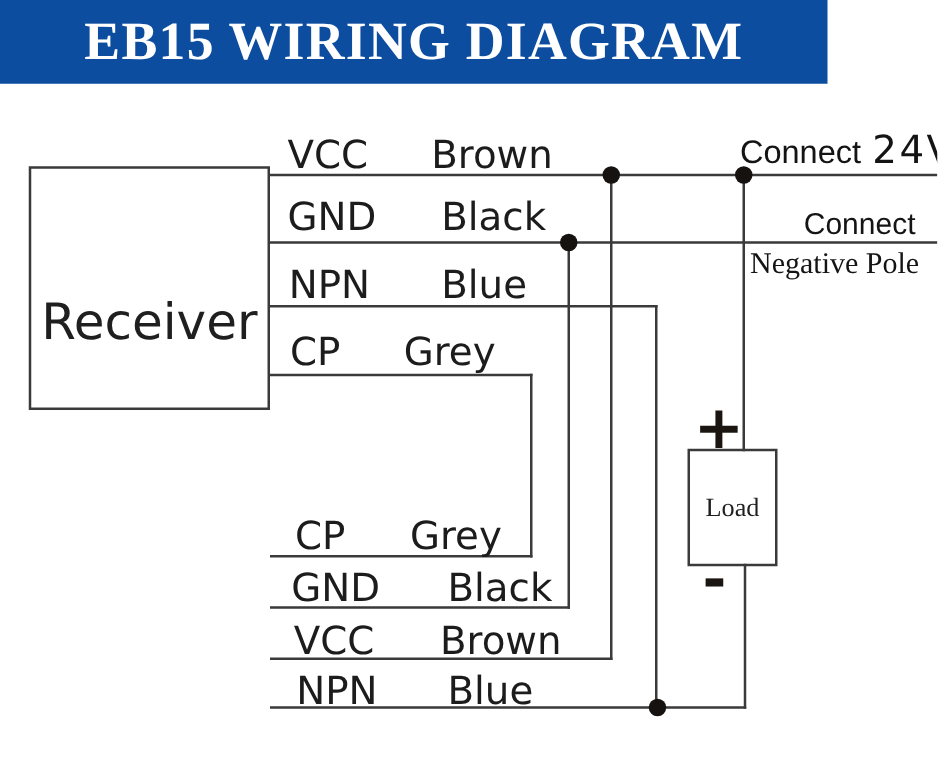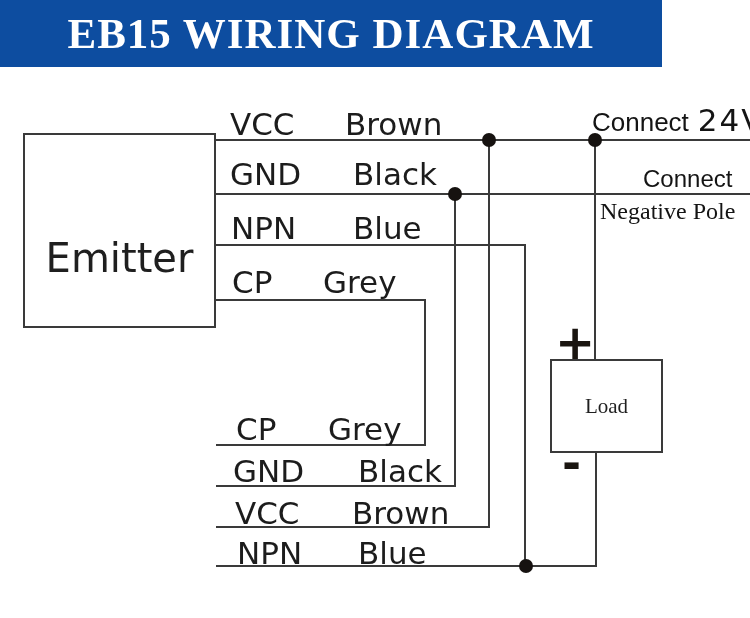--- a/index.html
+++ b/index.html
@@ -24,21 +24,21 @@
   }
   .box-emitter  { left:23px; top:133px; width:193px; height:195px; }
   .box-receiver { left:23px; top:402px; width:193px; height:195px; }
   .box-label {
     position:absolute; left:0; width:100%; text-align:center;
     font-size:40px; line-height:40px; color:#1f1f1f; white-space:nowrap;
   }
   .box-emitter  .box-label { top:103px; }
   .box-receiver .box-label { top:108px; }
   .box-load {
-    left:550px; top:359px; width:113px; height:94px;
+    left:550px; top:359px; width:72px; height:94px;
     display:flex; align-items:center; justify-content:center;
   }
   .box-load .load-label {
     font-family:"Liberation Serif", serif; font-size:21px; color:#1f1f1f;
   }
   
   .wire { position:absolute; background:#3a3a3a; }
   .wire.h { height:2px; }
   .wire.v { width:2px; }
   
@@ -74,21 +74,21 @@
 </head>
 <body>
 
 <div class="canvas">
 
   <div class="title-bar">
     <h1>EB15 WIRING DIAGRAM</h1>
   </div>
 
   <div class="box box-emitter">
-    <div class="box-label">Emitter</div>
+    <div class="box-label">Receiver</div>
   </div>
 
 
   <div class="box box-load">
     <span class="load-label">Load</span>
   </div>
 
   <div class="wire h" style="left:216px;top:139px;width:534px;"></div>
   <div class="wire h" style="left:216px;top:193px;width:534px;"></div>
   <div class="wire h" style="left:216px;top:244px;width:310px;"></div>

